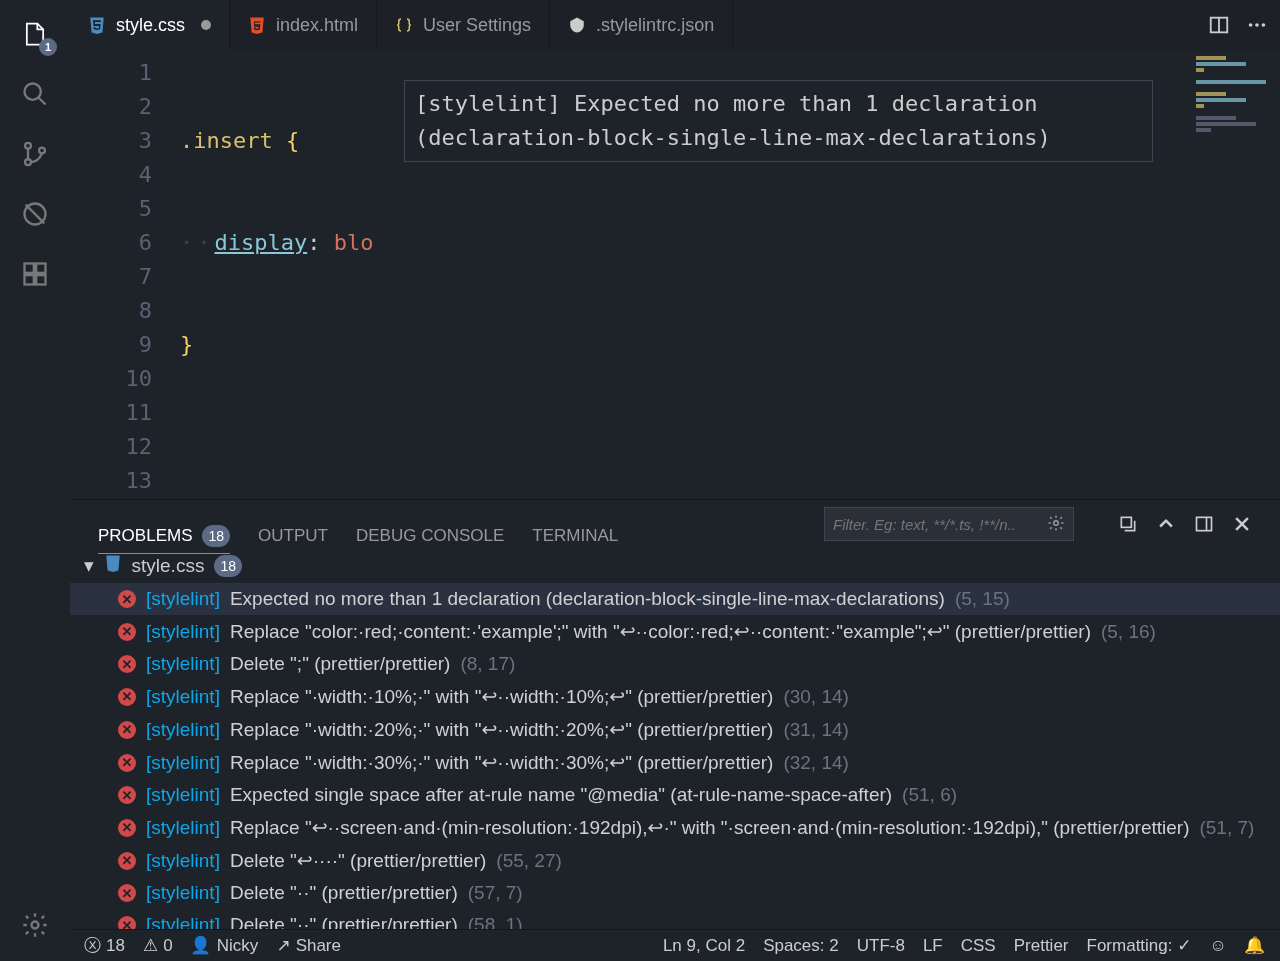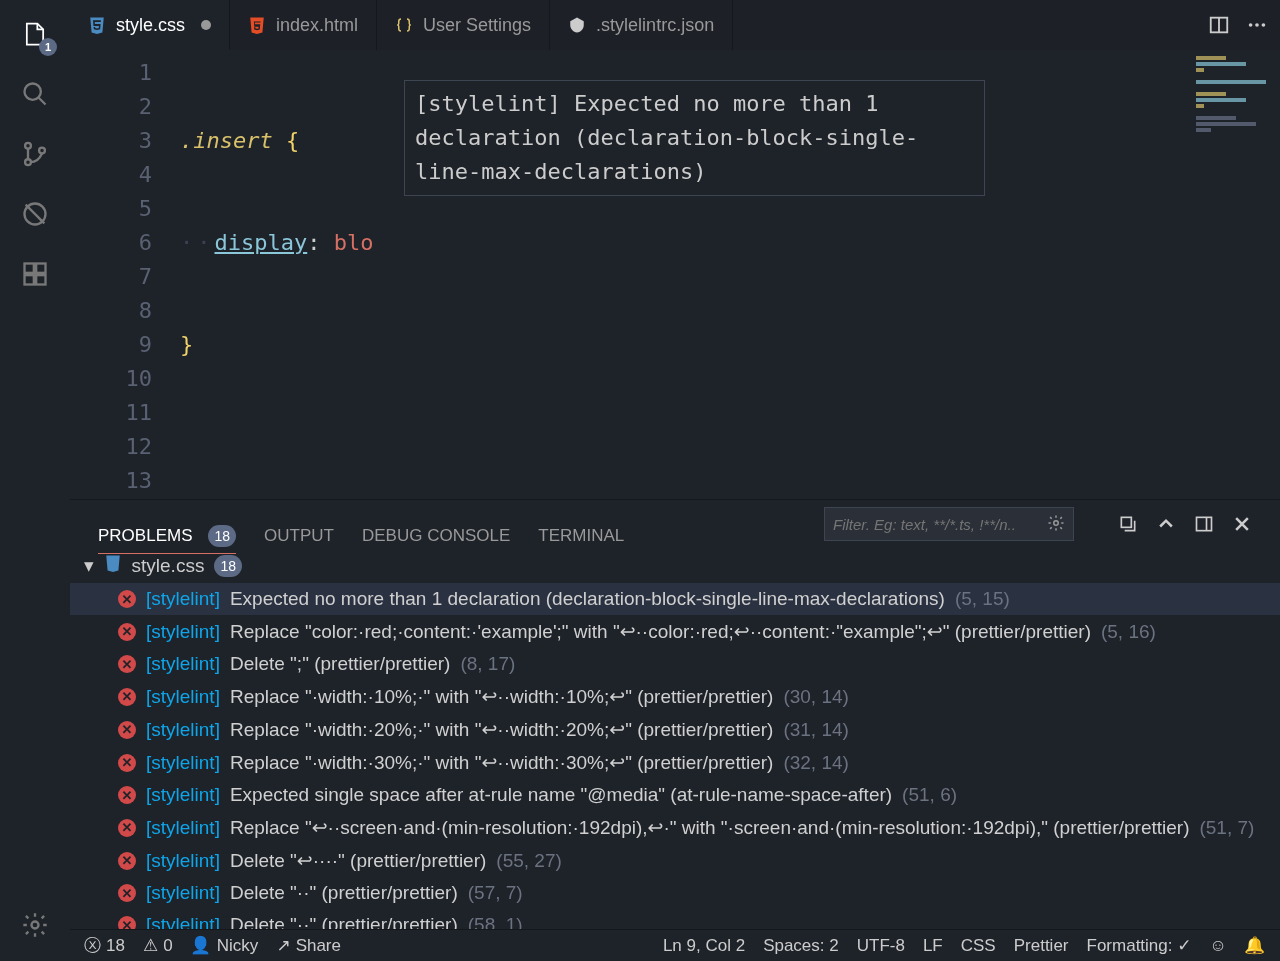--- a/index.html
+++ b/index.html
@@ -87,29 +87,29 @@
 }
 .gutter .ln { height: 34px; }
 .code {
   flex: 1;
   padding-top: 6px;
   line-height: 34px;
   position: relative;
   white-space: pre;
 }
 .code-line { height: 34px; }
-.tok-selector { color: #d8c16a; font-style: italic; }
+.tok-selector { color: #d8c16a; }
 .tok-brace { color: #f1d36a; }
 .tok-prop { color: #8ac7d9; text-decoration: underline; }
 .tok-val { color: #d66f64; }
 .tok-ws { color: #3a4252; letter-spacing: 4px; }
 .hover-tooltip {
   position: absolute;
   left: 224px; top: 30px;
-  width: 581px;
+  width: 749px;
   background: #1e2229;
   border: 1px solid #3d4452;
   padding: 6px 10px;
   font-size: 22px;
   line-height: 34px;
   color: #cccccc;
   z-index: 10;
   white-space: normal;
   font-family: 'Consolas', monospace;
 }
@@ -130,21 +130,21 @@
 }
 .panel-tabs {
   height: 48px;
   display: flex; align-items: center;
   padding: 0 28px 0 28px;
   gap: 28px;
   font-size: 17px;
 }
 .panel-tab {
   color: #999; cursor: pointer; padding-bottom: 6px;
-  display: flex; align-items: center; gap: 16px; margin-top: 30px;
+  display: flex; align-items: center; gap: 10px; margin-top: 30px;
 }
 .panel-tab.active {
   color: #fff;
   border-bottom: 1px solid #d66f64;
 }
 .panel-badge {
   background: #5d6a85; color: #fff;
   border-radius: 12px; min-width: 26px; height: 22px;
   font-size: 14px;
   display: inline-flex; align-items: center; justify-content: center;

